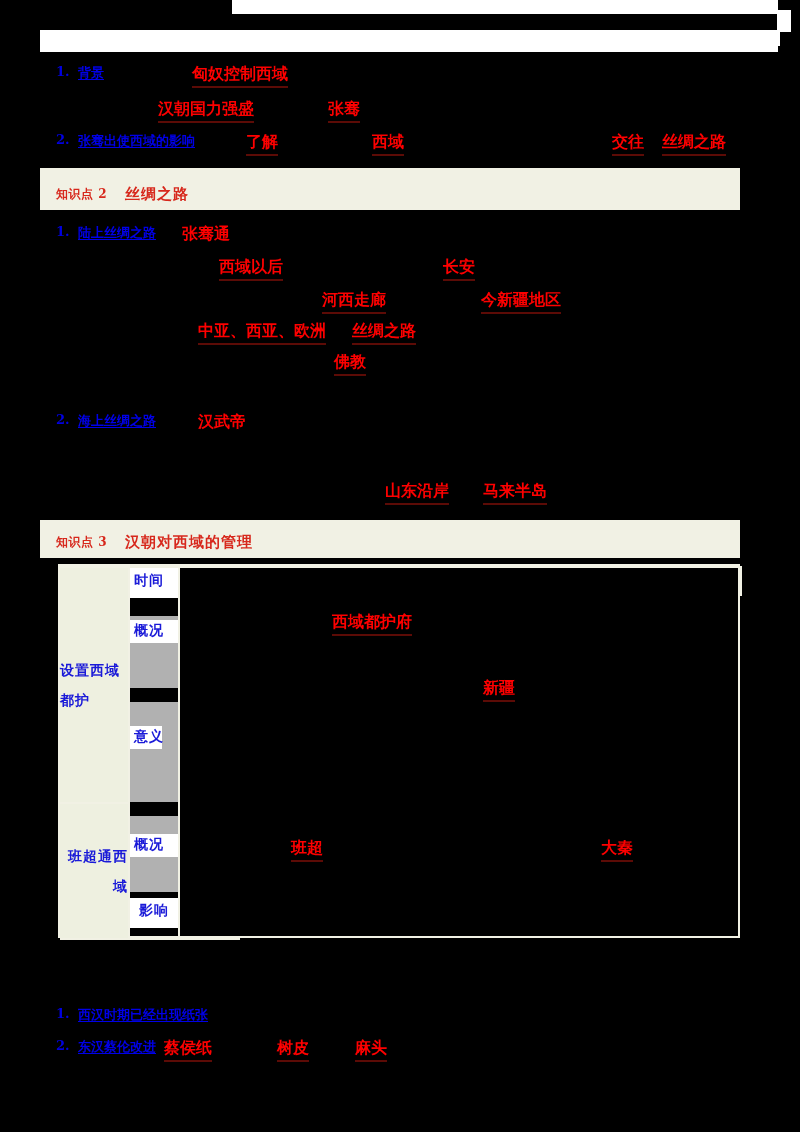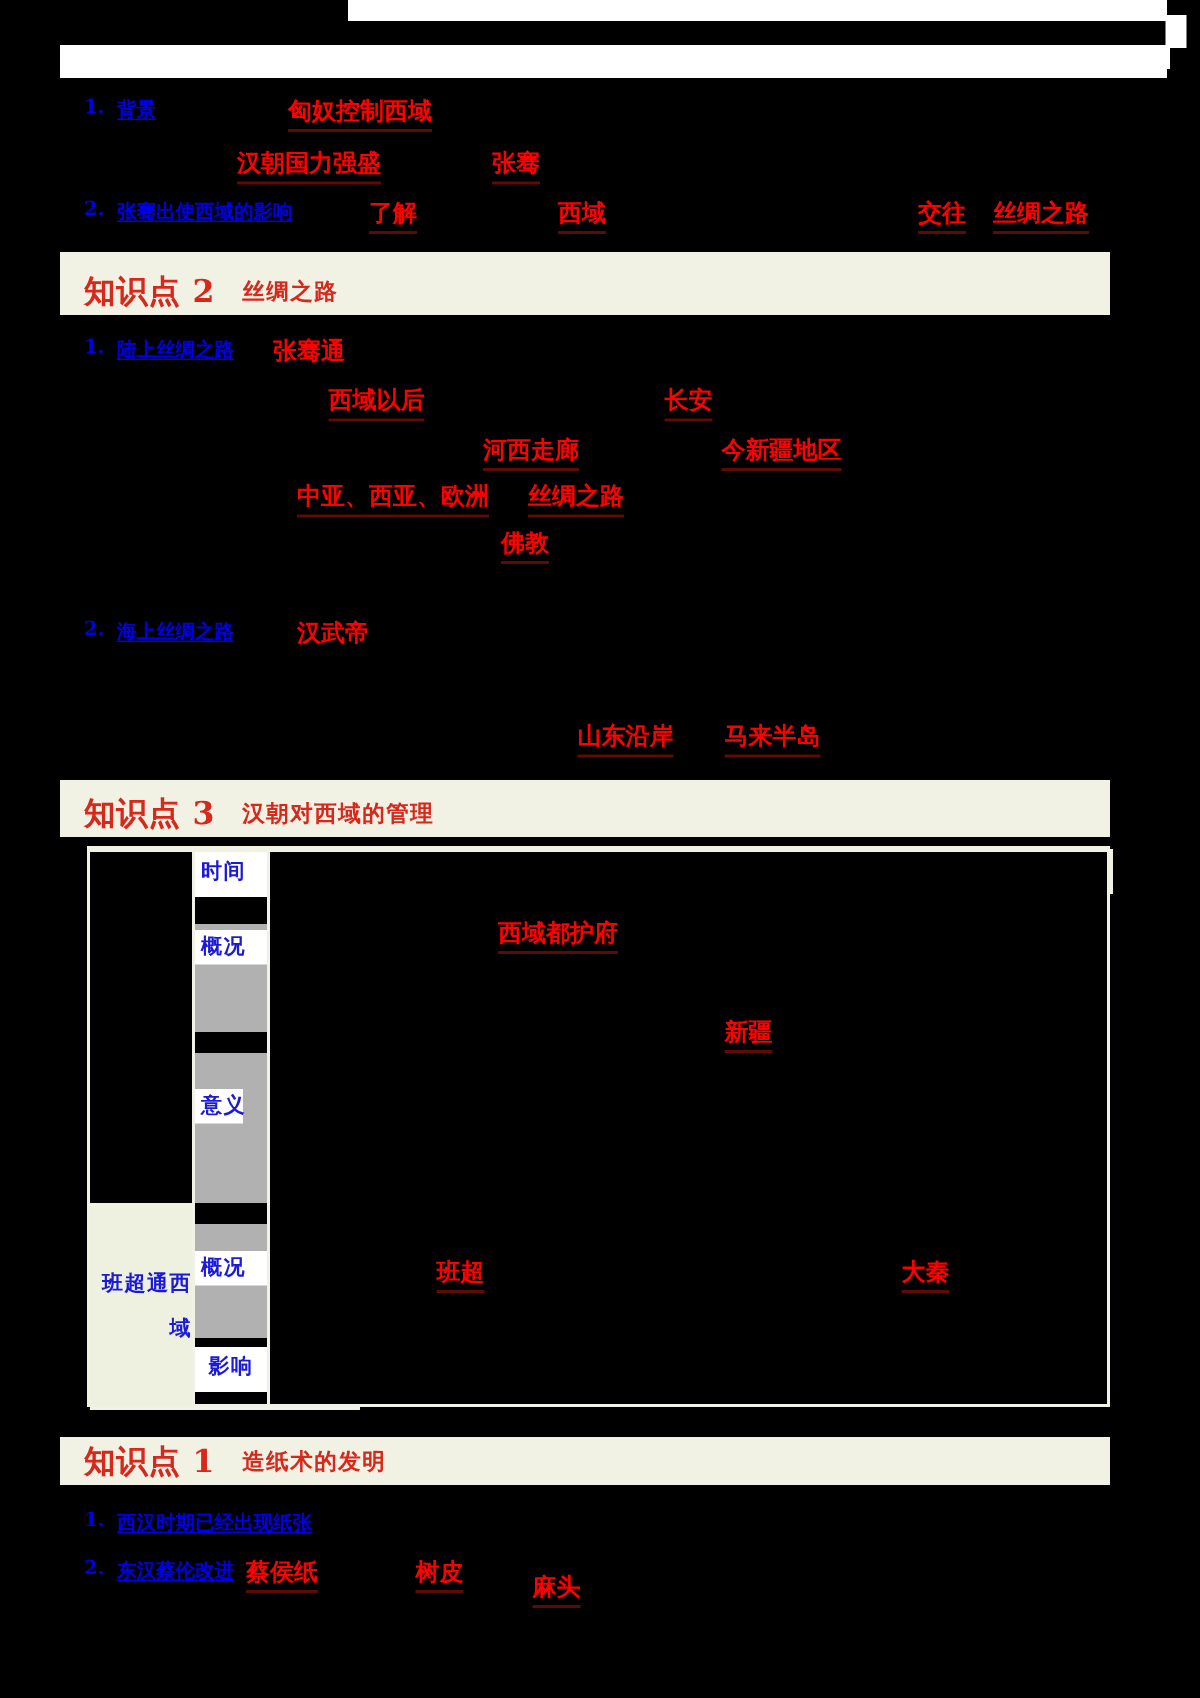--- a/index.html
+++ b/index.html
@@ -32,21 +32,21 @@
   .sec-band {
     position: absolute;
     background: #f1f1e4;
     display: flex;
     align-items: center;
   }
   .sec-band .sec-title {
     color: #d7281c;
     font-family: "DejaVu Serif", "Liberation Serif", serif;
     font-weight: bold;
-    font-size: 21px;
+    font-size: 12px;
     letter-spacing: 0.5px;
     padding-left: 16px;
     white-space: nowrap;
   }
   .sec-band .sec-sub {
     color: #d7281c;
     font-family: "DejaVu Serif", "Liberation Serif", serif;
     font-weight: bold;
     font-size: 15px;
     letter-spacing: 1px;
@@ -199,20 +199,25 @@
   <div class="block cream-block" style="left:40px; top:520px; width:700px; height:6px;"></div>
   <div class="sec-band" style="left:40px; top:526px; width:700px; height:32px;">
     <span class="sec-title">知识点 3</span>
     <span class="sec-sub">汉朝对西域的管理</span>
   </div>
 
   <div class="tbl" style="left:58px; top:564px; width:682px; height:374px;">
 
     <div class="tbl-div" style="left:0; top:0; width:682px; height:2px;"></div>
 
+    <div class="tbl-colA" style="left:0px; top:2px; width:68px; height:234px;">
+      <div class="tbl-colA-inner" style="top:0; bottom:0;">
+        <span>设置西域都护</span>
+      </div>
+    </div>
     <div class="tbl-div" style="left:0px; top:236px; width:68px; height:2px;"></div>
     <div class="tbl-colA" style="left:0px; top:238px; width:68px; height:134px;">
       <div class="tbl-colA-inner" style="top:0; bottom:0;text-align:right;">
         <span>班超通西域</span>
       </div>
     </div>
 
     <div class="tbl-div" style="left:68px; top:2px; width:2px; height:370px;"></div>
 
     <div class="block white-block" style="left:70px; top:2px; width:48px; height:30px;"></div>
@@ -243,28 +248,24 @@
     <div class="tbl-div" style="left:680px; top:2px; width:2px; height:28px;"></div>
 
     <div class="tbl-div" style="left:0px; top:372px; width:180px; height:2px;"></div>
   </div>
 
   <div class="ans ul" style="left:332px; top:612px;">西域都护府</div>
   <div class="ans ul" style="left:483px; top:678px;text-align:right;">新疆</div>
   <div class="ans ul" style="left:291px; top:838px;">班超</div>
   <div class="ans ul" style="left:601px; top:838px;">大秦</div>
 
-  <div class="sec-band" style="left:40px; top:958px; width:700px; height:32px;">
-    <span class="sec-title">知识点 1</span>
-    <span class="sec-sub">造纸术的发明</span>
-  </div>
 
   <div class="item-num" style="left:56px; top:1006px;">1.</div>
   <div class="item-lbl" style="left:78px; top:1006px;">西汉时期已经出现纸张</div>
 
   <div class="item-num" style="left:56px; top:1038px;">2.</div>
   <div class="item-lbl" style="left:78px; top:1038px;">东汉蔡伦改进</div>
 
   <div class="ans ul" style="left:164px; top:1038px;">蔡侯纸</div>
   <div class="ans ul" style="left:277px; top:1038px;">树皮</div>
-  <div class="ans ul" style="left:355px; top:1038px;margin-top:10px;">麻头</div>
+  <div class="ans ul" style="left:355px; top:1038px;">麻头</div>
 
 </div>
 
 </body></html>

